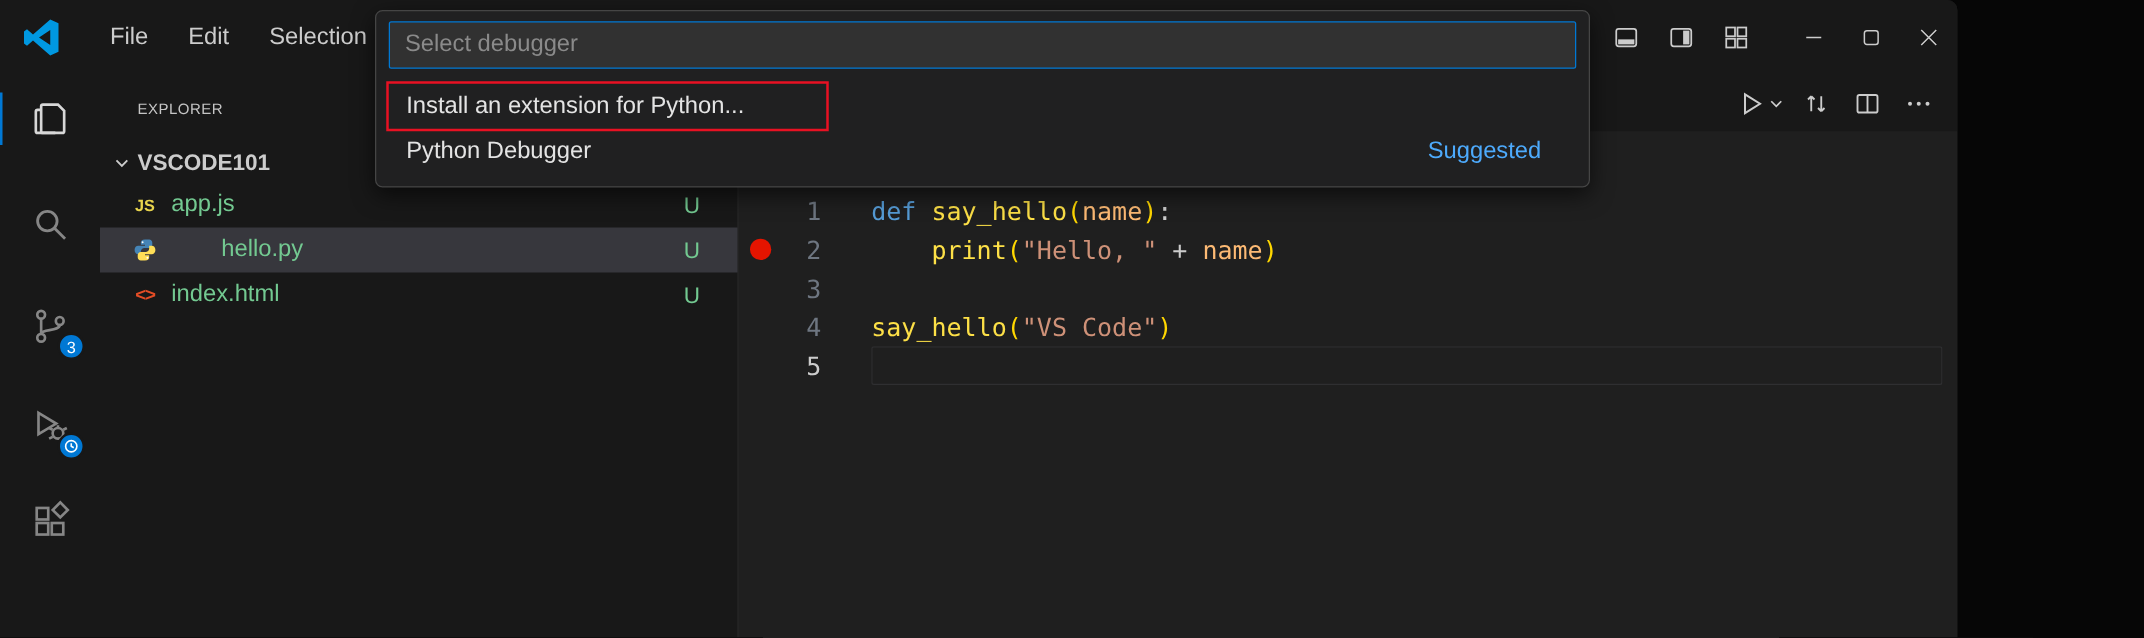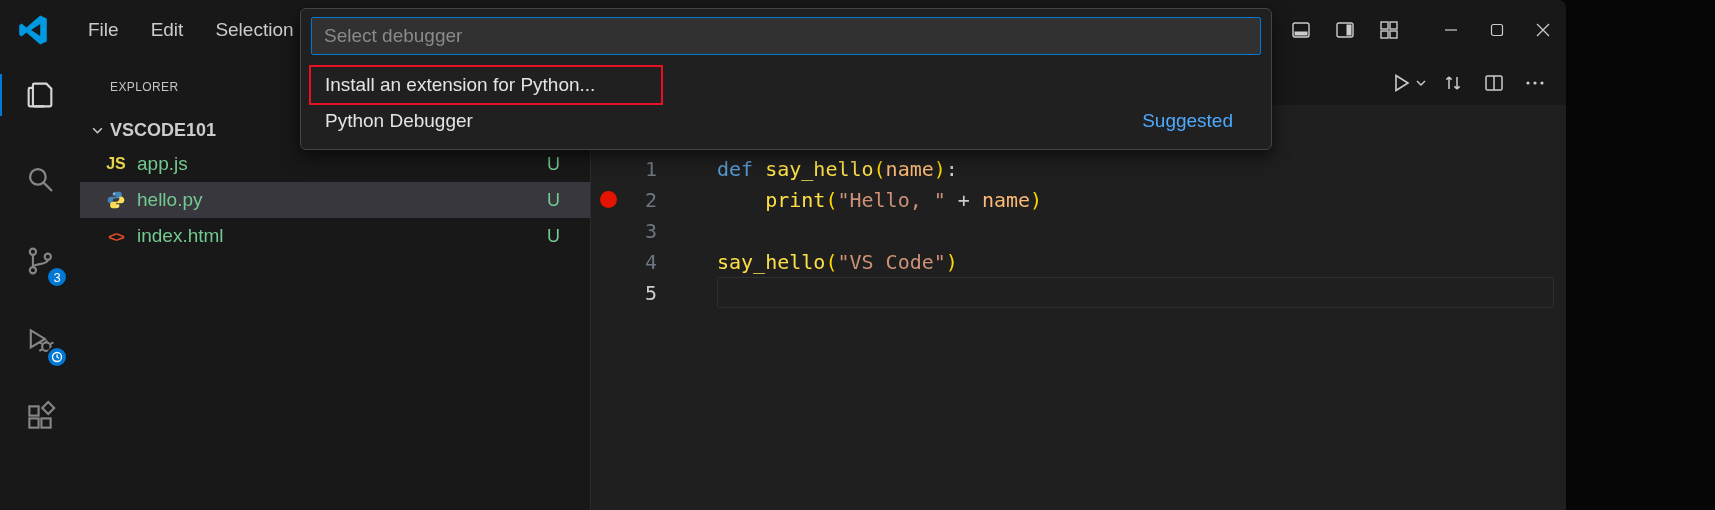--- a/index.html
+++ b/index.html
@@ -38,40 +38,40 @@
 
   
   .sidebar { position:absolute; left:80px; top:60px; width:511px; bottom:0; background:#181818;
              border-right:1px solid #2b2b2b; }
   .sidebar-title { position:absolute; left:30px; top:20px; color:#c5c5c5; font-size:12px; letter-spacing:.4px; }
   .tree { position:absolute; left:0; top:54px; width:100%; }
   .folder-row { height:32px; display:flex; align-items:center; padding-left:8px; color:#cccccc;
                 font-weight:bold; font-size:18px; }
   .folder-row .chev { width:18px; height:18px; margin-right:4px; display:flex; align-items:center; justify-content:center; }
   .file-row { height:36px; display:flex; align-items:center; padding-left:24px; font-size:19px; }
-  .file-row.selected { background:#37373d; }
+  .file-row.selected { background:#37373d;gap:40px; }
   .file-icon { width:24px; height:24px; display:flex; align-items:center; justify-content:center; margin-right:9px; }
-  .fi-js   { color:#e8d44d; font-weight:bold; font-size:16px; }
+  .fi-js   { color:#e8d44d; font-weight:bold; font-size:13px; }
   .fi-html { color:#e44d26; font-weight:bold; font-size:15px; letter-spacing:-1px; }
   .file-name { color:#73c991; }
   .git-badge { margin-left:auto; margin-right:30px; color:#73c991; font-size:18px; }
 
   
   .editor-head { position:absolute; left:591px; top:60px; right:0; height:45px; background:#181818;
                  display:flex; align-items:center; justify-content:flex-end; }
   .editor-actions { display:flex; align-items:center; gap:10px; padding-right:16px; color:#cccccc; }
   .run-group { display:flex; align-items:center; gap:2px; }
   .editor-area { position:absolute; left:591px; top:105px; right:0; bottom:0; background:#1f1f1f; }
   .code-lines { padding-top:48px; font-family:"DejaVu Sans Mono", monospace; font-size:20px; }
   .code-line { display:flex; height:31px; align-items:center; }
   .gutter { width:34px; display:flex; align-items:center; justify-content:center; flex:0 0 auto; }
   .breakpoint { width:17px; height:17px; border-radius:50%; background:#e51400; }
   .line-num { width:32px; text-align:right; color:#6e7681; flex:0 0 auto; }
   .code-line.current .line-num { color:#cccccc; }
-  .code-text { flex:1; margin-left:60px; margin-right:12px; white-space:pre; height:31px;
+  .code-text { flex:1; margin-left:40px; margin-right:12px; white-space:pre; height:31px;
                display:flex; align-items:center;text-align:right; }
   .code-line.current .code-text { box-shadow:inset 0 0 0 1px #2f2f31; border-radius:2px; }
   .tk-kw  { color:#569cd6; }
   .tk-fn  { color:#fde047; }
   .tk-br  { color:#ffd700; }
   .tk-var { color:#fdba74; }
   .tk-str { color:#ce9178; }
   .tk-pl  { color:#cccccc; }
 
   

